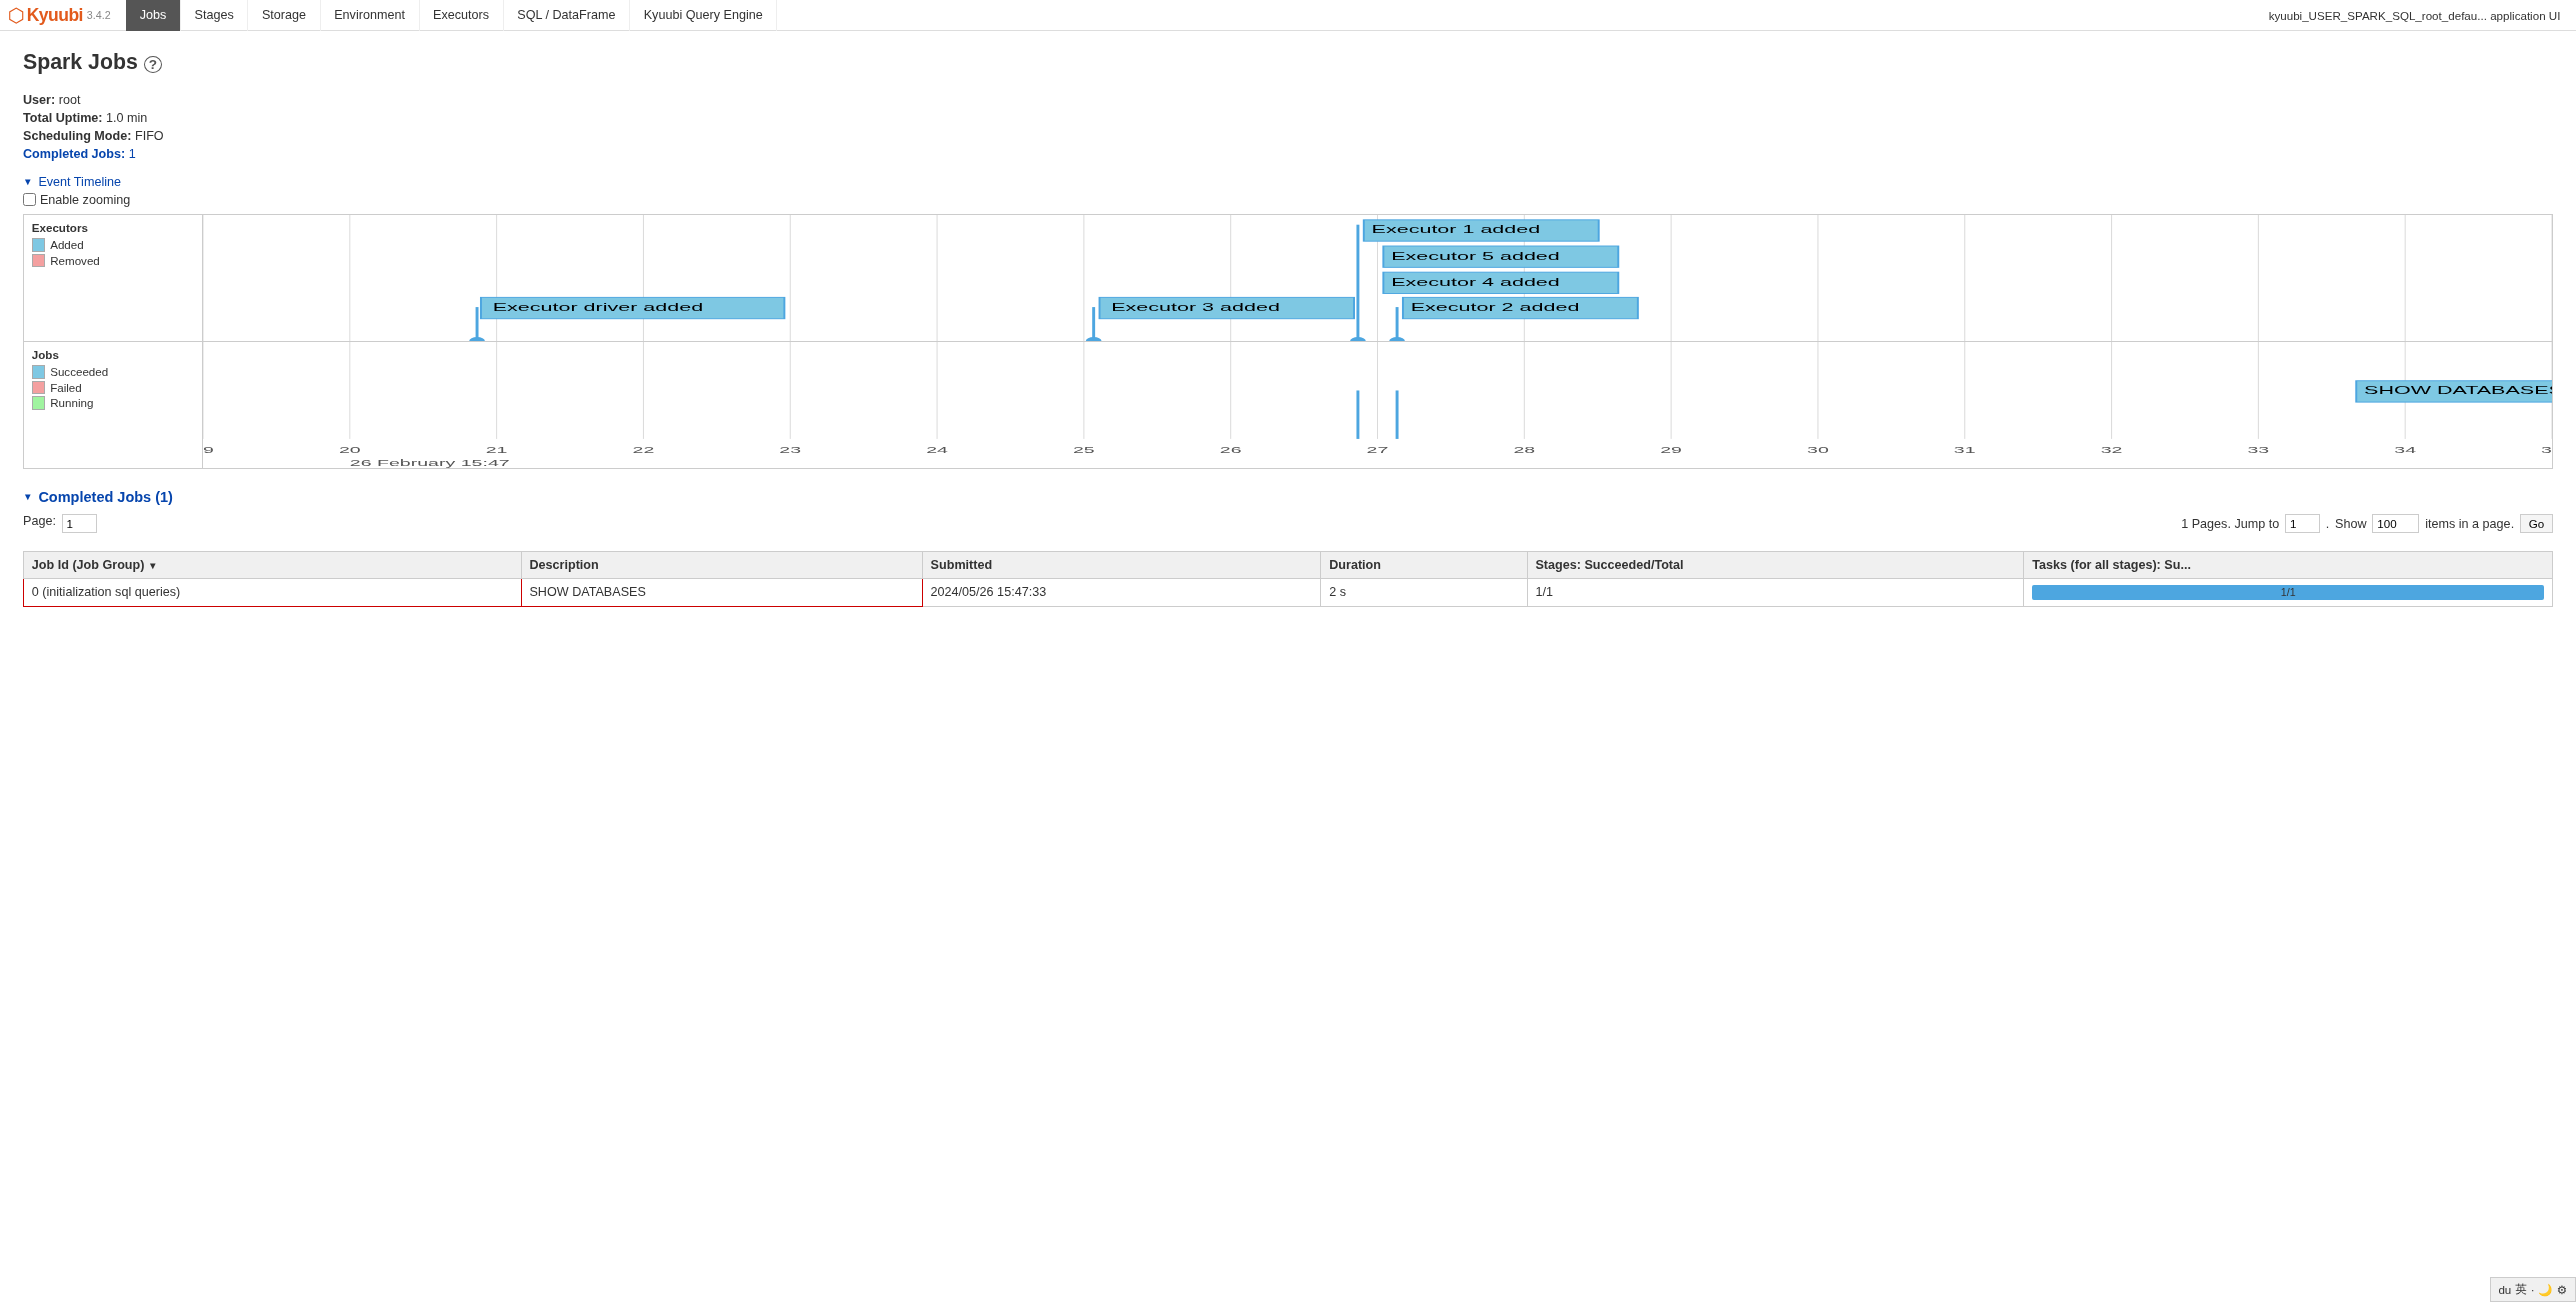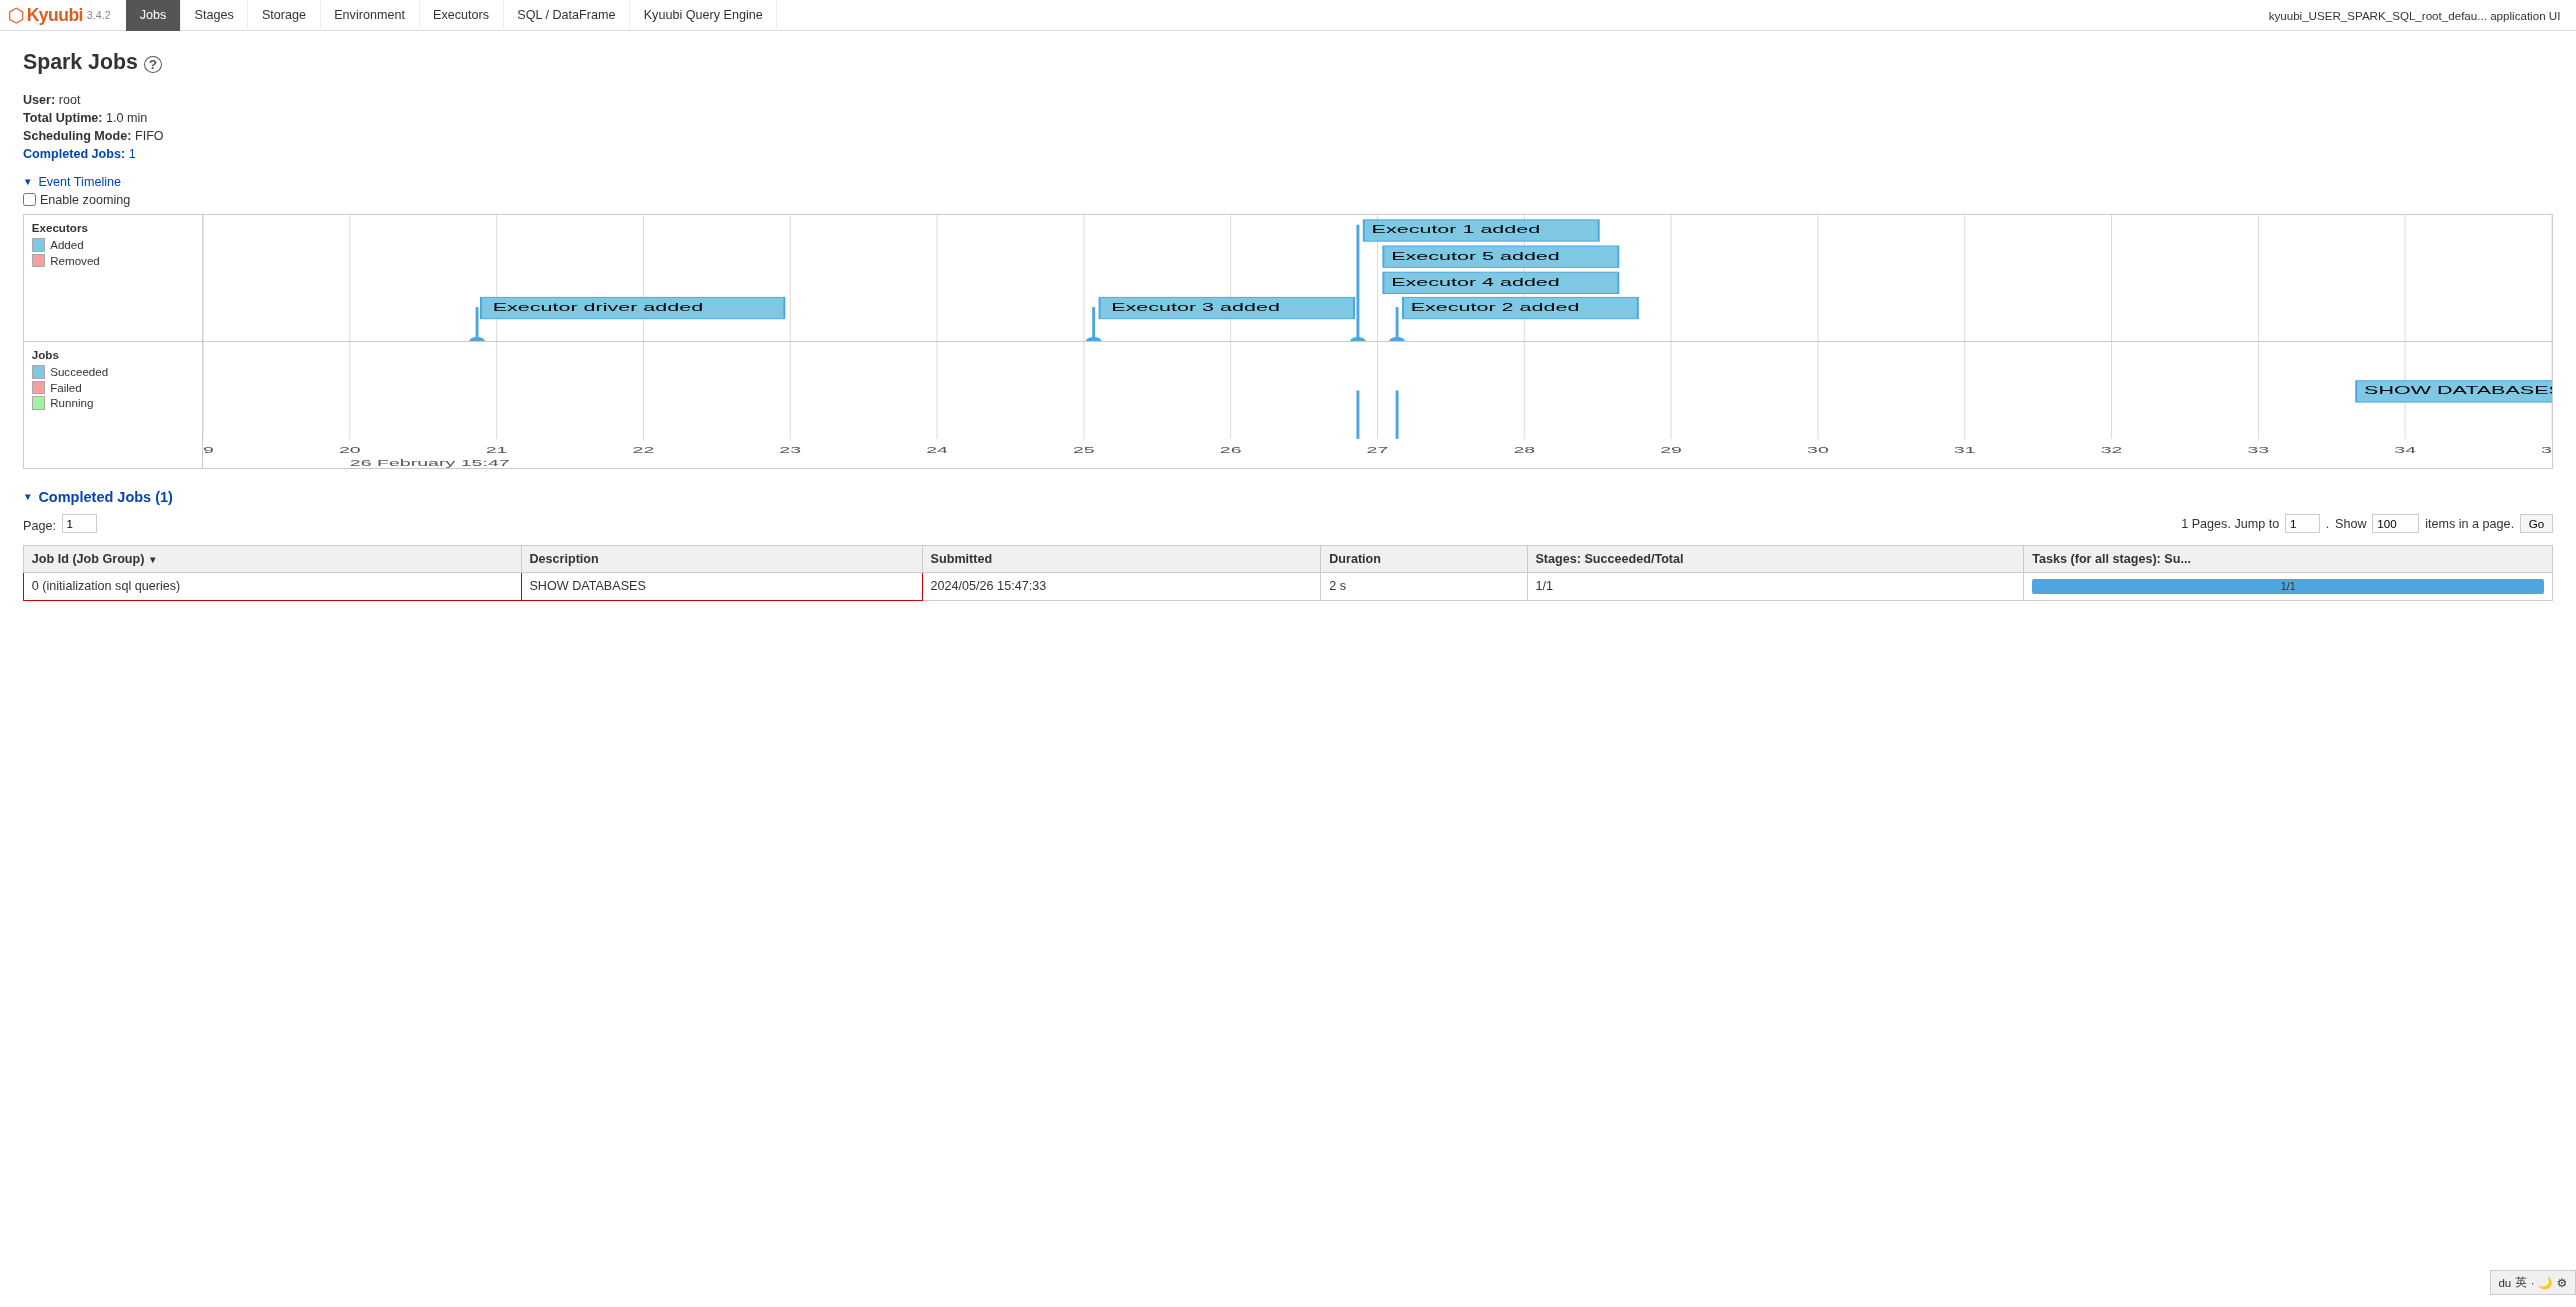--- a/index.html
+++ b/index.html
@@ -172,23 +172,23 @@
       font-size: 14.5px;
       font-weight: bold;
       margin-bottom: 9.7px;
     }
     .section-header .triangle {
       font-size: 9.7px;
     }
 
     .pagination-bar {
       display: flex;
-      align-items: flex-end;
+      align-items: flex-start;
       gap: 5.8px;
-      margin-bottom: 12px;
+      margin-bottom: 18px;
       font-size: 12.6px;
     }
     .page-input {
       width: 35px;
       border: 1px solid #ccc;
       padding: 1.9px 3.9px;
       font-size: 11.6px;
     }
     .pagination-right {
       margin-left: auto;
@@ -246,21 +246,21 @@
       display: flex;
       align-items: center;
       justify-content: center;
       font-size: 10.7px;
       color: #333;
     }
 
     
     .taskbar-overlay {
       position: fixed;
-      bottom: 12px;
+      bottom: 5px;
       right: 0;
       display: flex;
       align-items: center;
       gap: 3.9px;
       background: #f0f0f0;
       border: 1px solid #ccc;
       padding: 3.9px 7.8px;
       font-size: 11.6px;
     }
   </style>

